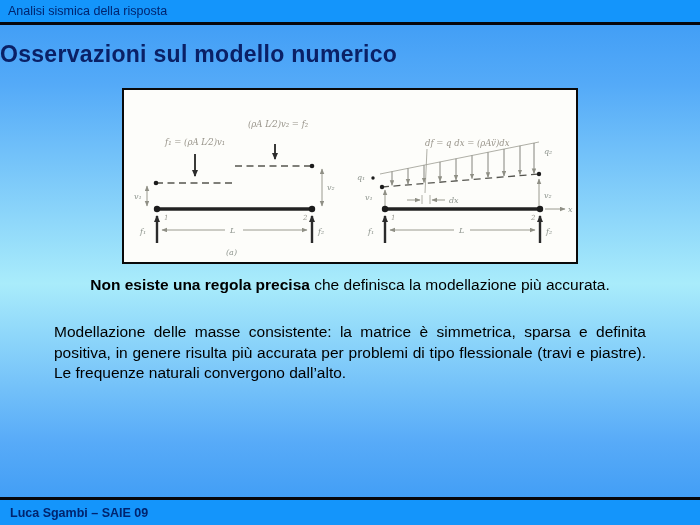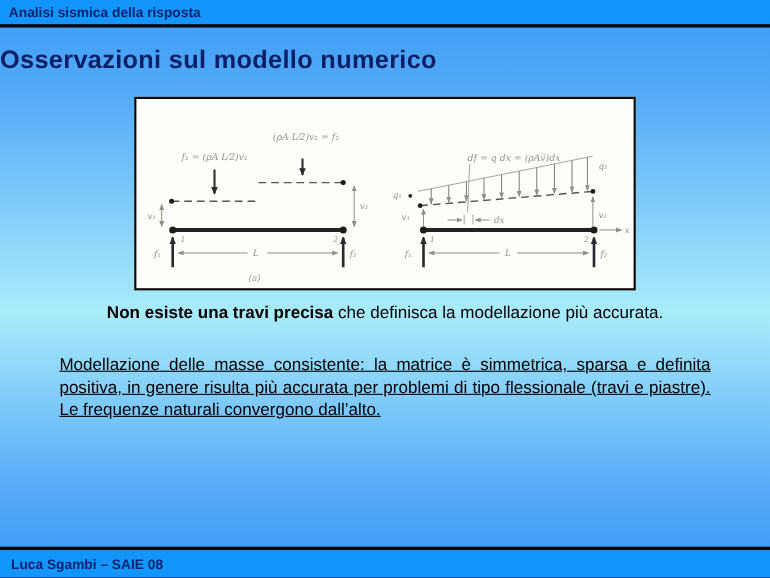--- a/index.html
+++ b/index.html
@@ -8,21 +8,21 @@
     font-family:"Liberation Sans",sans-serif;
     background:linear-gradient(to bottom,
       var(--bg_top,#3b9af5) 0%, #54aaf8 16%,
       var(--bg_mid,#a9ecfb) 54%, #58abf8 84%,
       var(--bg_bottom,#3898f4) 100%);
   }
   .topbar{
     position:absolute;top:0;left:0;right:0;height:22px;
     background:var(--bar,#1495fb);border-bottom:3px solid #07070c;
     display:flex;align-items:center;padding-left:8px;box-sizing:content-box;
-    font-weight:bold;font-size:12.5px;color:var(--bar_text,#00246e);
+    font-weight:normal;font-size:12.5px;color:var(--bar_text,#00246e);
   }
   .bottombar{
     position:absolute;left:0;right:0;bottom:0;height:25px;
     background:var(--bar,#1495fb);border-top:3px solid #07070c;
     display:flex;justify-content:space-between;align-items:center;
     padding:0 10px;font-weight:bold;font-size:12.5px;color:var(--bar_text,#00246e);
   }
   .title{
     position:absolute;top:41px;left:0;width:100%;margin:0;text-align:left;
     font-size:23px;font-weight:bold;color:var(--title,#0a2066);letter-spacing:.3px;
@@ -40,21 +40,21 @@
   .dash{stroke:#55554f;stroke-width:1.3;stroke-dasharray:7 4.5;fill:none;}
   .dim{stroke:#8f8f85;stroke-width:.9;fill:none;}
   .thin{stroke:#9a9a90;stroke-width:.8;fill:none;}
   .sarrow{stroke:#77776f;stroke-width:.9;fill:none;}
   .darrow{stroke:#3a3a38;stroke-width:2;fill:none;}
   .farrow{stroke:#2b2b2b;stroke-width:2.4;fill:none;}
   .p1{position:absolute;top:276px;left:0;width:100%;margin:0;text-align:center;
       font-size:15.5px;color:#000;}
   .para{position:absolute;left:54px;width:592px;margin:0;text-align:justify;
       font-size:15.5px;line-height:20.6px;color:#000;}
-  .p2{top:322px;text-decoration:underline;} .p3{top:402px;}
+  .p2{top:322px;} .p3{top:402px;}
 </style>
 </head>
 <body>
 
 <div class="slide">
 
   <div class="topbar">
     <span>Analisi sismica della risposta</span>
   </div>
 
@@ -148,22 +148,22 @@
       <line class="farrow" x1="416" y1="153" x2="416" y2="126" marker-end="url(#ad)"></line>
       <text class="lb" x="244" y="144">f₁</text>
       <text class="lb" x="422" y="144">f₂</text>
 
       <line class="dim" x1="266" y1="140" x2="330" y2="140" marker-start="url(#ag)"></line>
       <line class="dim" x1="346" y1="140" x2="411" y2="140" marker-end="url(#ag)"></line>
       <text class="lb" x="335" y="143">L</text>
     </svg>
   </div>
 
-  <p class="p1"><b>Non esiste una travi precisa</b><span> che definisca la modellazione più accurata.</span></p>
+  <p class="p1"><b>Non esiste una regola precisa</b><span> che definisca la modellazione più accurata.</span></p>
 
   <p class="para p2">Modellazione delle masse consistente: la matrice è simmetrica, sparsa e definita positiva, in genere risulta più accurata per problemi di tipo flessionale (travi e piastre). Le frequenze naturali convergono dall’alto.</p>
 
 
   <div class="bottombar">
-    <span>Luca Sgambi – SAIE 08</span>
+    <span>Luca Sgambi – SAIE 09</span>
   </div>
 
 </div>
 
 </body></html>

